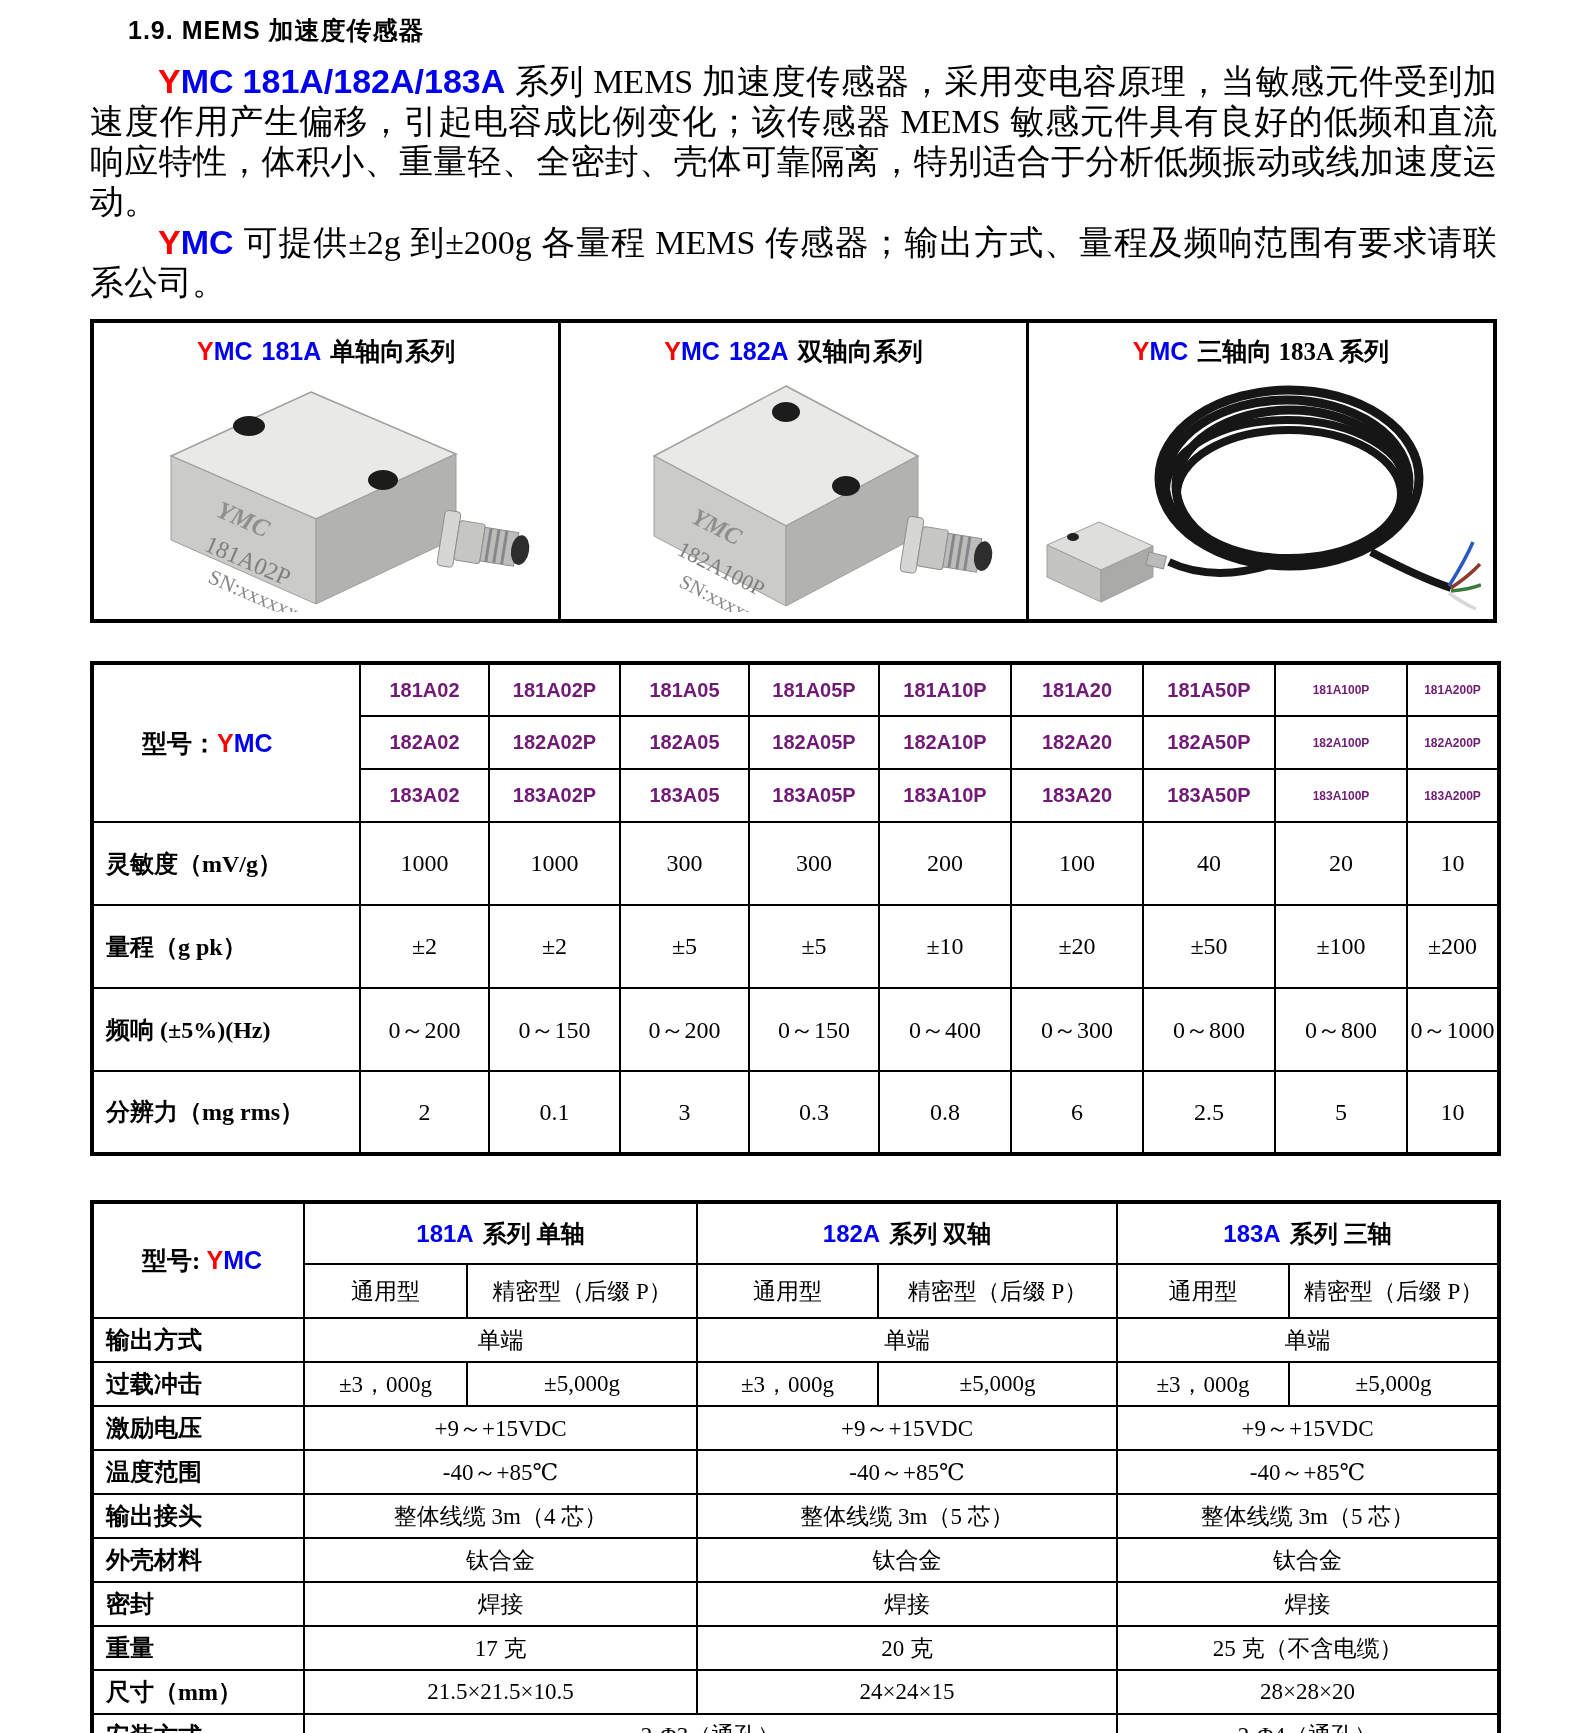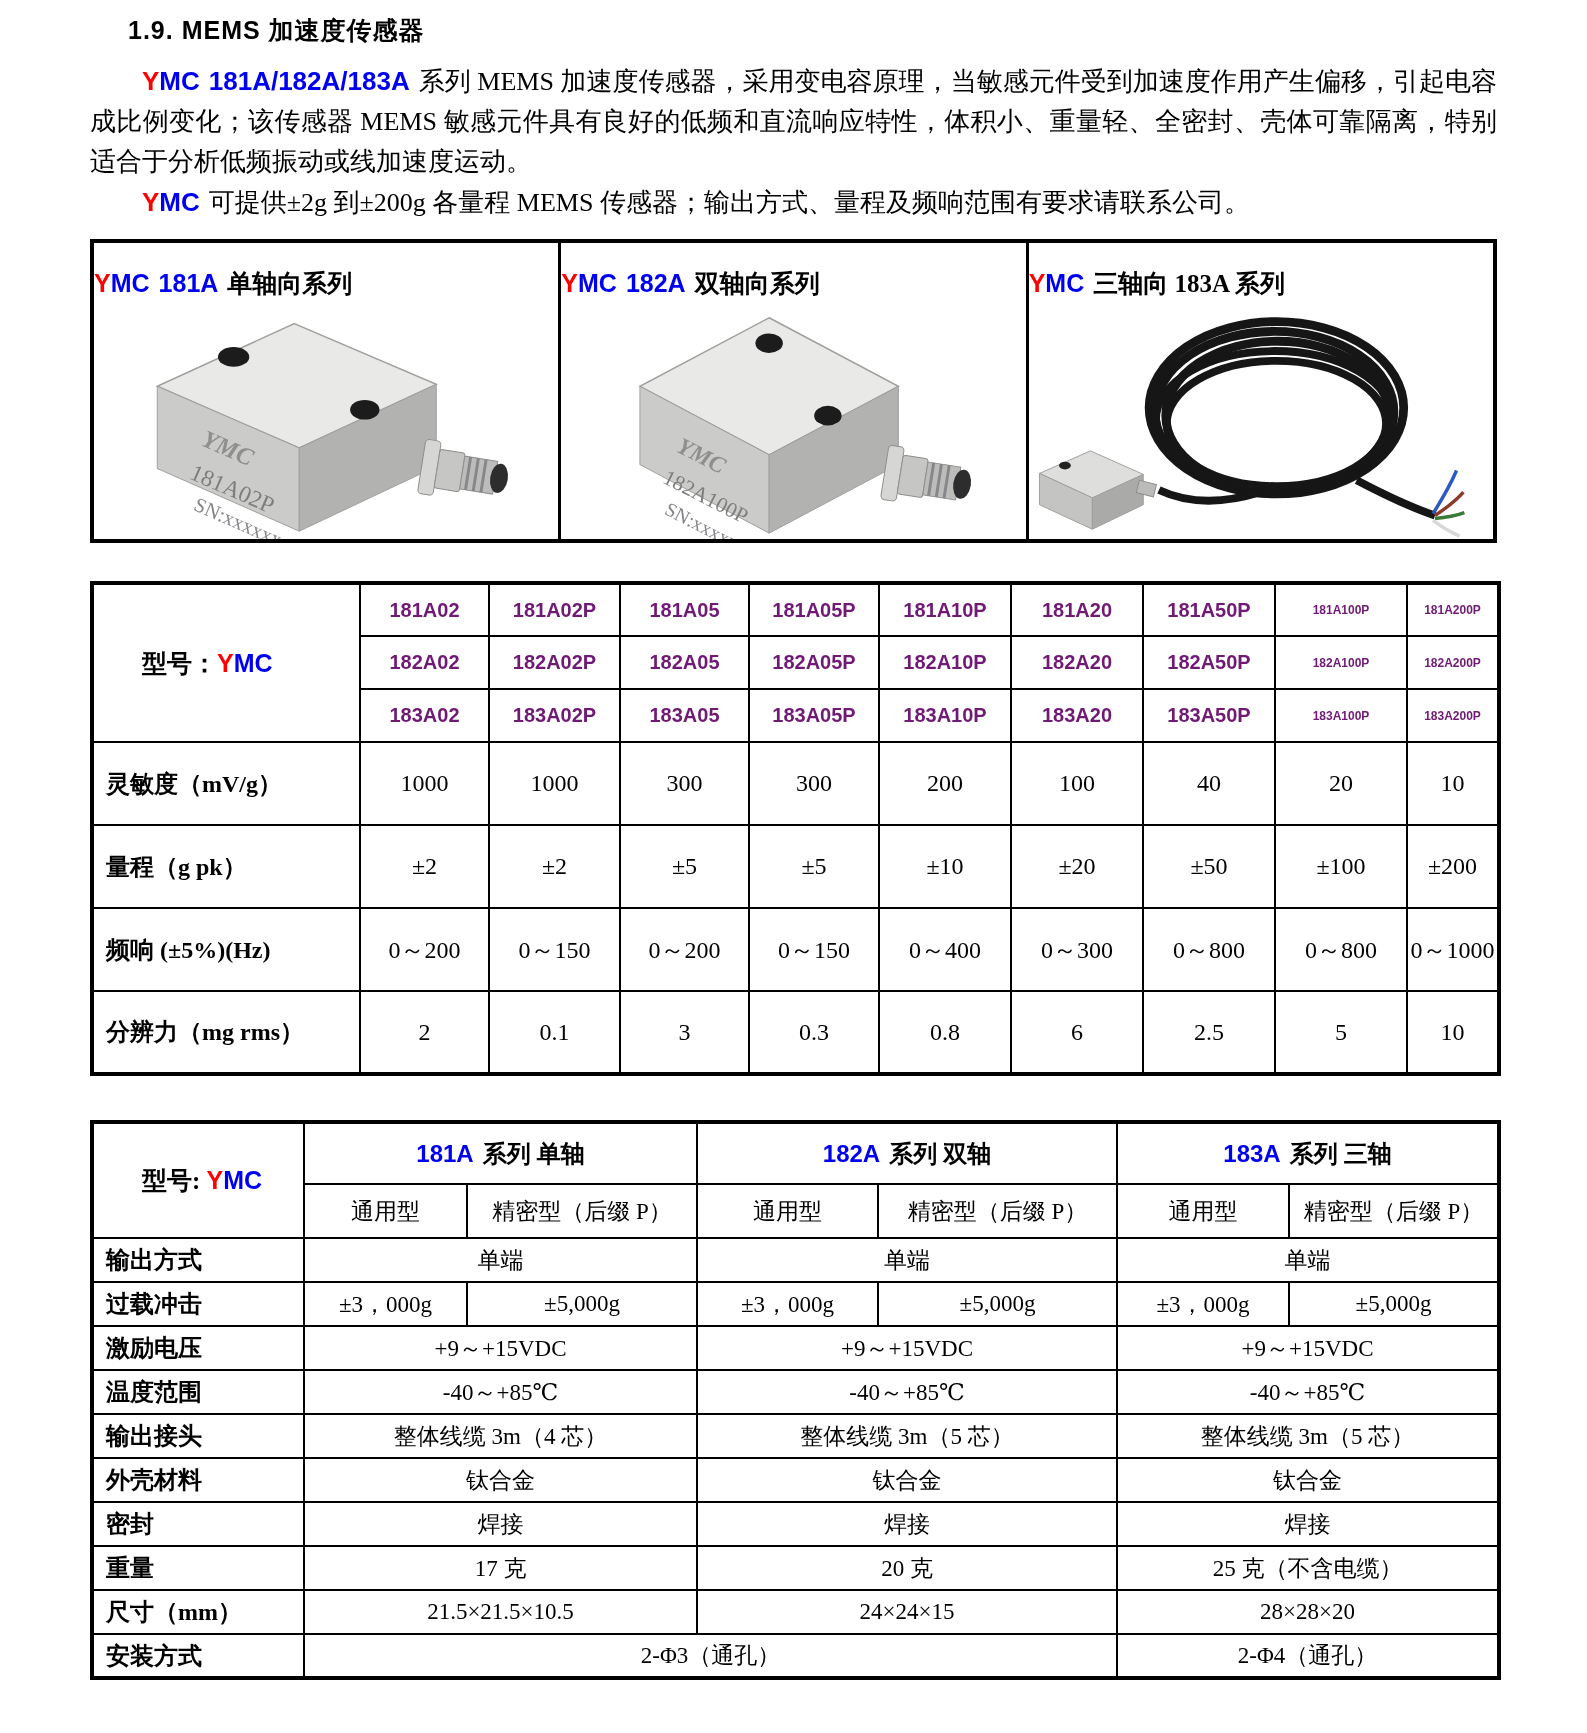--- a/index.html
+++ b/index.html
@@ -3,30 +3,30 @@
 <meta charset="utf-8">
 <style>
   html,body{margin:0;padding:0;background:#ffffff;}
   body{width:1587px;min-height:1733px;color:#000;
        font-family:"Liberation Serif","DejaVu Serif",serif;}
   .page{padding:8px 90px 0 90px;}
 
   
   .sec-title{margin:6px 0 0 38px;font-family:"Liberation Sans","DejaVu Sans",sans-serif;
              font-weight:bold;font-size:25px;letter-spacing:1px;}
-  .body-text{margin:14px 0 0 0;font-size:26px;line-height:40px;text-align:justify;
+  .body-text{margin:14px 0 0 0;font-size:34px;line-height:40px;text-align:justify;
              text-indent:2em;}
   .body-text.second{margin-top:0;}
   .b-red{color:#ff0000;font-family:"Liberation Sans","DejaVu Sans",sans-serif;font-weight:bold;}
   .b-blue{color:#0000f0;font-family:"Liberation Sans","DejaVu Sans",sans-serif;font-weight:bold;}
   .gap-l{margin-left:9px;}
 
   
   .photo-box{margin-top:16px;border:4px solid #000;height:304px;display:flex;box-sizing:border-box;}
-  .photo-cell{flex:1 1 0;display:flex;flex-direction:column;padding-top:24px;overflow:hidden;}
+  .photo-cell{flex:1 1 0;display:flex;flex-direction:column;align-items:center;padding-top:12px;overflow:hidden;}
   .photo-cell + .photo-cell{border-left:3px solid #000;}
   .photo-caption{font-size:25px;font-weight:bold;
                  font-family:"Liberation Sans","DejaVu Sans",sans-serif;white-space:nowrap;}
   .photo-caption .cn{font-family:"Liberation Serif","DejaVu Serif",serif;color:#000;}
   .photo-svg{margin-top:6px;}
 
   
   .spec-table{border-collapse:collapse;table-layout:fixed;width:1407px;
               border:4px solid #000;margin-top:38px;}
   .spec-table td{border:2px solid #000;text-align:center;vertical-align:middle;

